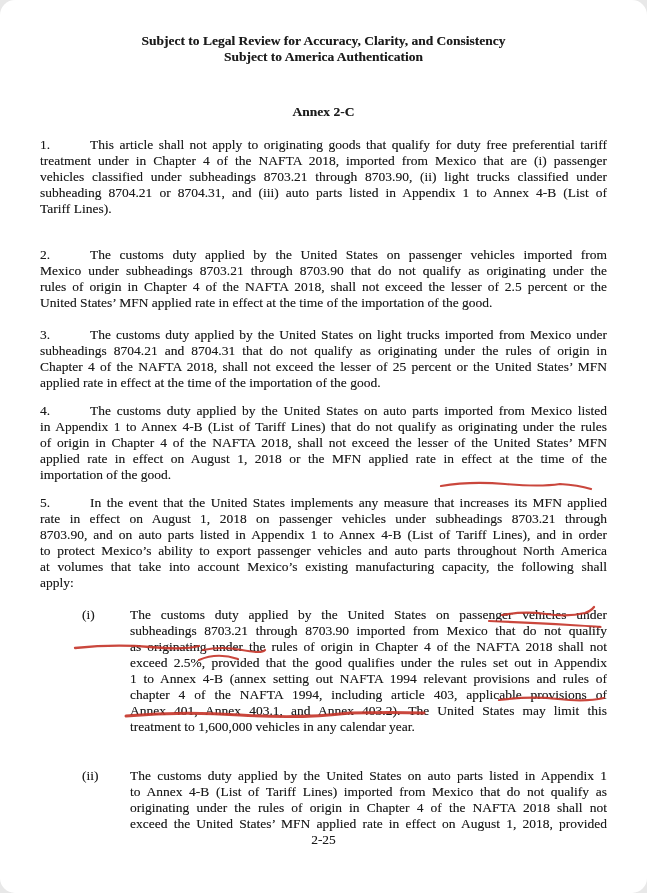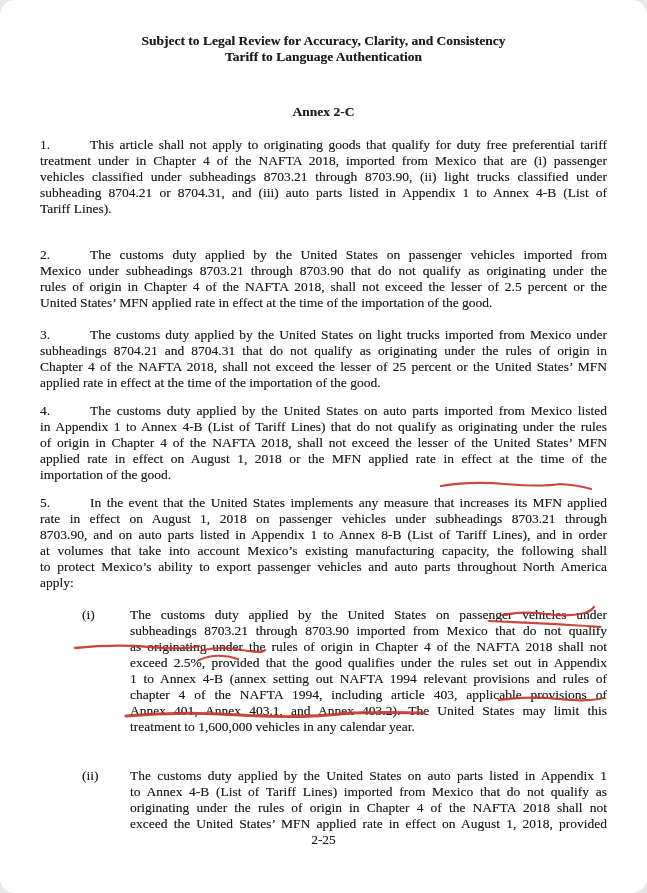--- a/index.html
+++ b/index.html
@@ -26,21 +26,21 @@
   svg.marks{position:absolute;left:0;top:0;width:647px;height:893px;pointer-events:none;z-index:5;}
   svg.marks path{fill:none;stroke-linecap:round;stroke-linejoin:round;opacity:.92;}
 </style>
 </head>
 <body>
 
 <div class="page">
   <div class="content">
     <div class="header">
       <div class="hline">Subject to Legal Review for Accuracy, Clarity, and Consistency</div>
-      <div class="hline">Tariff to Language Authentication</div>
+      <div class="hline">Subject to America Authentication</div>
     </div>
     <div class="title">Annex 2-C</div>
     <div id="paras">
         <div class="para p1">
           <div class="ln"><span class="num">1.</span>This article shall not apply to originating goods that qualify for duty free preferential tariff</div>
           <div class="ln">treatment under in Chapter 4 of the NAFTA 2018, imported from Mexico that are (i) passenger</div>
           <div class="ln">vehicles classified under subheadings 8703.21 through 8703.90, (ii) light trucks classified under</div>
           <div class="ln">subheading 8704.21 or 8704.31, and (iii) auto parts listed in Appendix 1 to Annex 4-B (List of</div>
           <div class="ln last">Tariff Lines).</div>
         </div>
@@ -59,23 +59,23 @@
         <div class="para p4">
           <div class="ln"><span class="num">4.</span>The customs duty applied by the United States on auto parts imported from Mexico listed</div>
           <div class="ln">in Appendix 1 to Annex 4-B (List of Tariff Lines) that do not qualify as originating under the rules</div>
           <div class="ln">of origin in Chapter 4 of the NAFTA 2018, shall not exceed the lesser of the United States’ MFN</div>
           <div class="ln">applied rate in effect on August 1, 2018 or the MFN applied rate in effect at the time of the</div>
           <div class="ln last">importation of the good.</div>
         </div>
         <div class="para p5">
           <div class="ln"><span class="num">5.</span>In the event that the United States implements any measure that increases its MFN applied</div>
           <div class="ln">rate in effect on August 1, 2018 on passenger vehicles under subheadings 8703.21 through</div>
-          <div class="ln">8703.90, and on auto parts listed in Appendix 1 to Annex 8-B (List of Tariff Lines), and in order</div>
+          <div class="ln">8703.90, and on auto parts listed in Appendix 1 to Annex 4-B (List of Tariff Lines), and in order</div>
+          <div class="ln">to protect Mexico’s ability to export passenger vehicles and auto parts throughout North America</div>
           <div class="ln">at volumes that take into account Mexico’s existing manufacturing capacity, the following shall</div>
-          <div class="ln">to protect Mexico’s ability to export passenger vehicles and auto parts throughout North America</div>
           <div class="ln last">apply:</div>
         </div>
         <div class="para sub s1">
           <span class="sublabel">(i)</span>
           <div class="ln">The customs duty applied by the United States on passenger vehicles under</div>
           <div class="ln">subheadings 8703.21 through 8703.90 imported from Mexico that do not qualify</div>
           <div class="ln">as originating under the rules of origin in Chapter 4 of the NAFTA 2018 shall not</div>
           <div class="ln">exceed 2.5%, provided that the good qualifies under the rules set out in Appendix</div>
           <div class="ln">1 to Annex 4-B (annex setting out NAFTA 1994 relevant provisions and rules of</div>
           <div class="ln">chapter 4 of the NAFTA 1994, including article 403, applicable provisions of</div>

